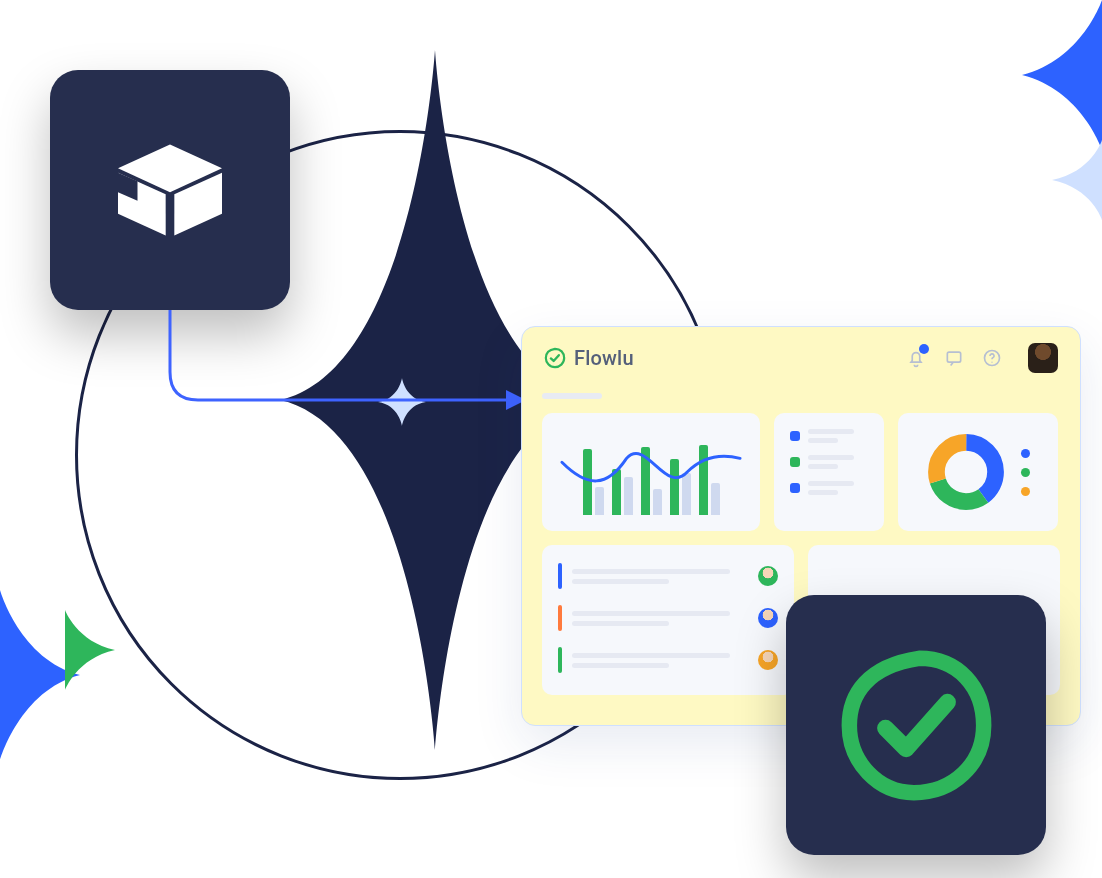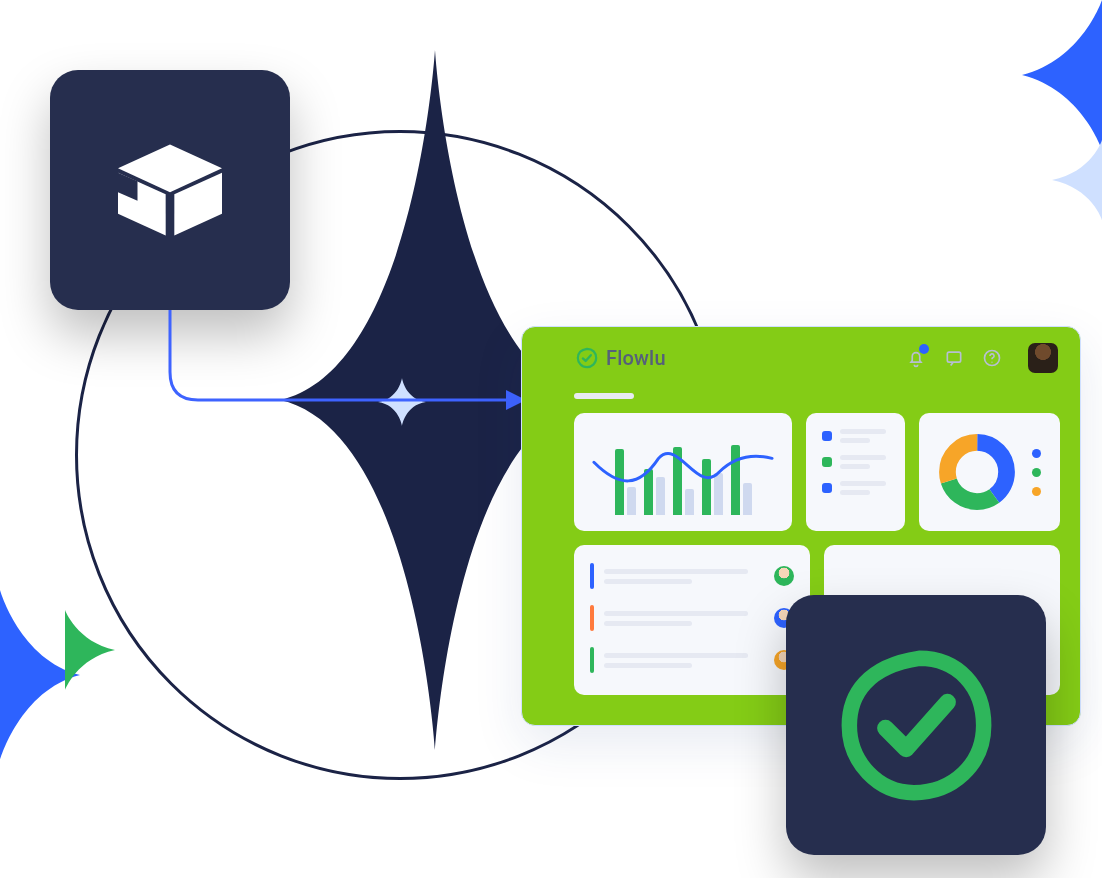--- a/index.html
+++ b/index.html
@@ -72,26 +72,25 @@
     left:168px; top:310px;
     width:360px; height:110px;
     pointer-events:none;
   }
 
   
   .dashboard {
     position:absolute;
     left:521px; top:326px;
     width:560px; height:400px;
-    background:#84cc16;
+    background:#fef9c3;
     border:1px solid #cfe0ff;
     border-radius:14px;
     box-shadow: 0 18px 50px rgba(30,60,130,.10);
     overflow:hidden;
-    padding-left:32px;
   }
   .dash-header {
     height:62px;
     display:flex; align-items:center;
     padding:0 22px;
     gap:14px;
   }
   .dash-logo { display:flex; align-items:center; gap:8px; }
   .dash-logo svg { width:22px; height:22px; }
   .dash-brand { font-size:20px; font-weight:500; color:#55607a; letter-spacing:.2px; }

